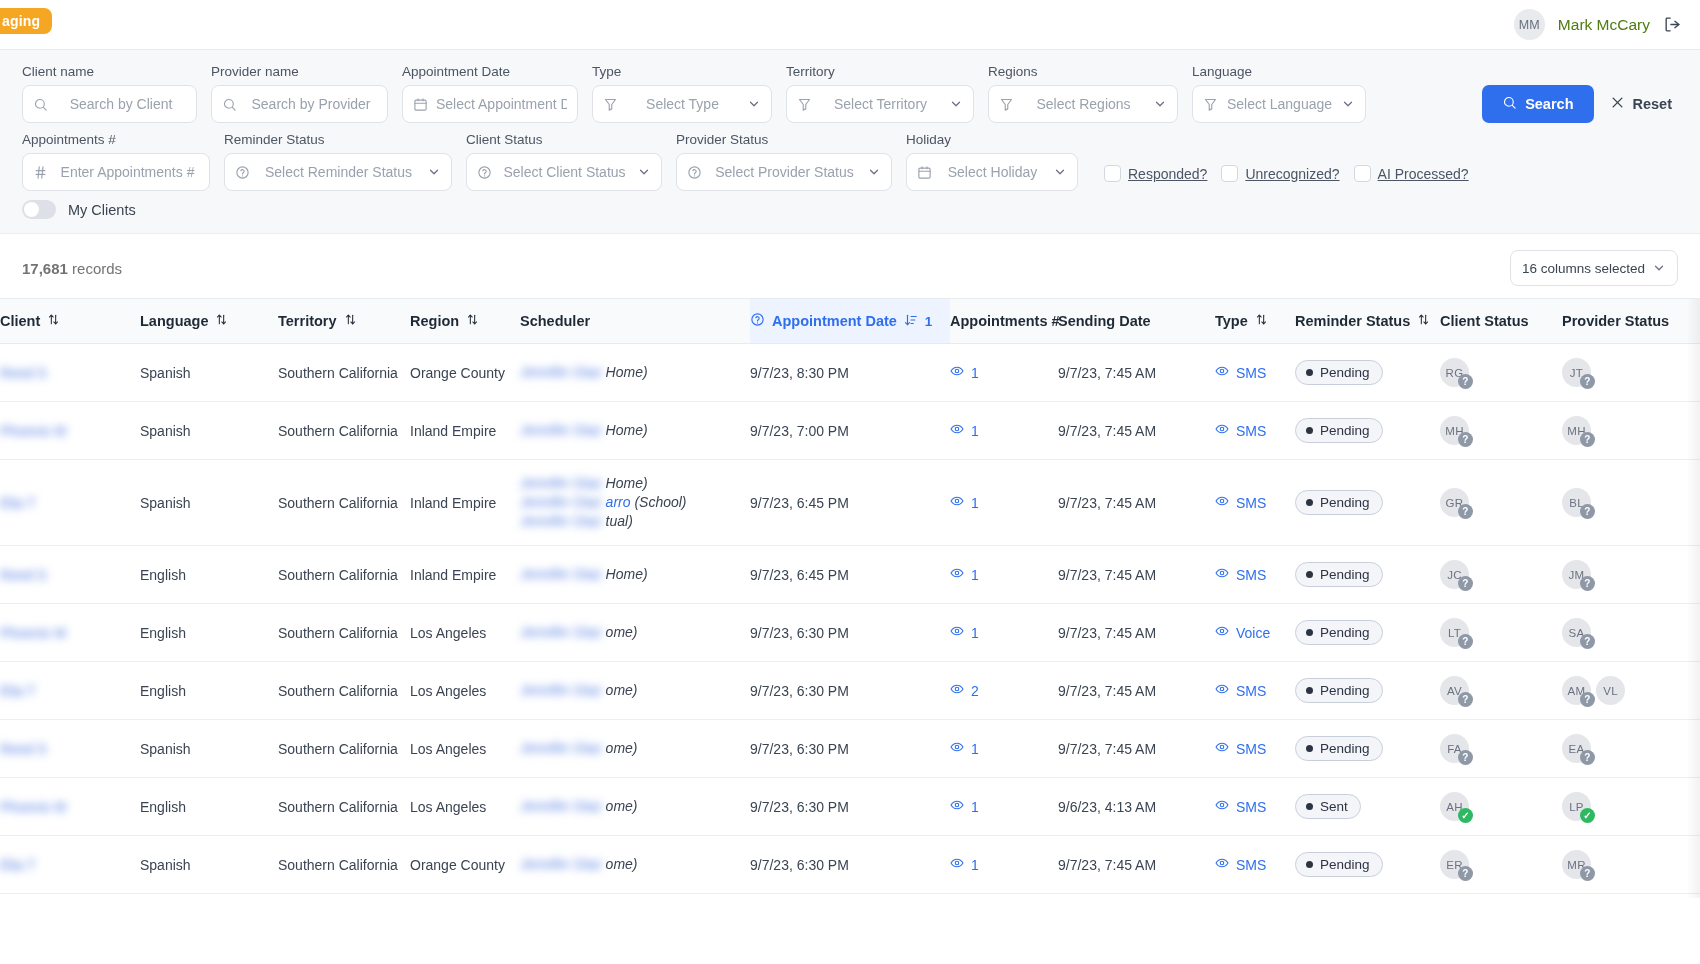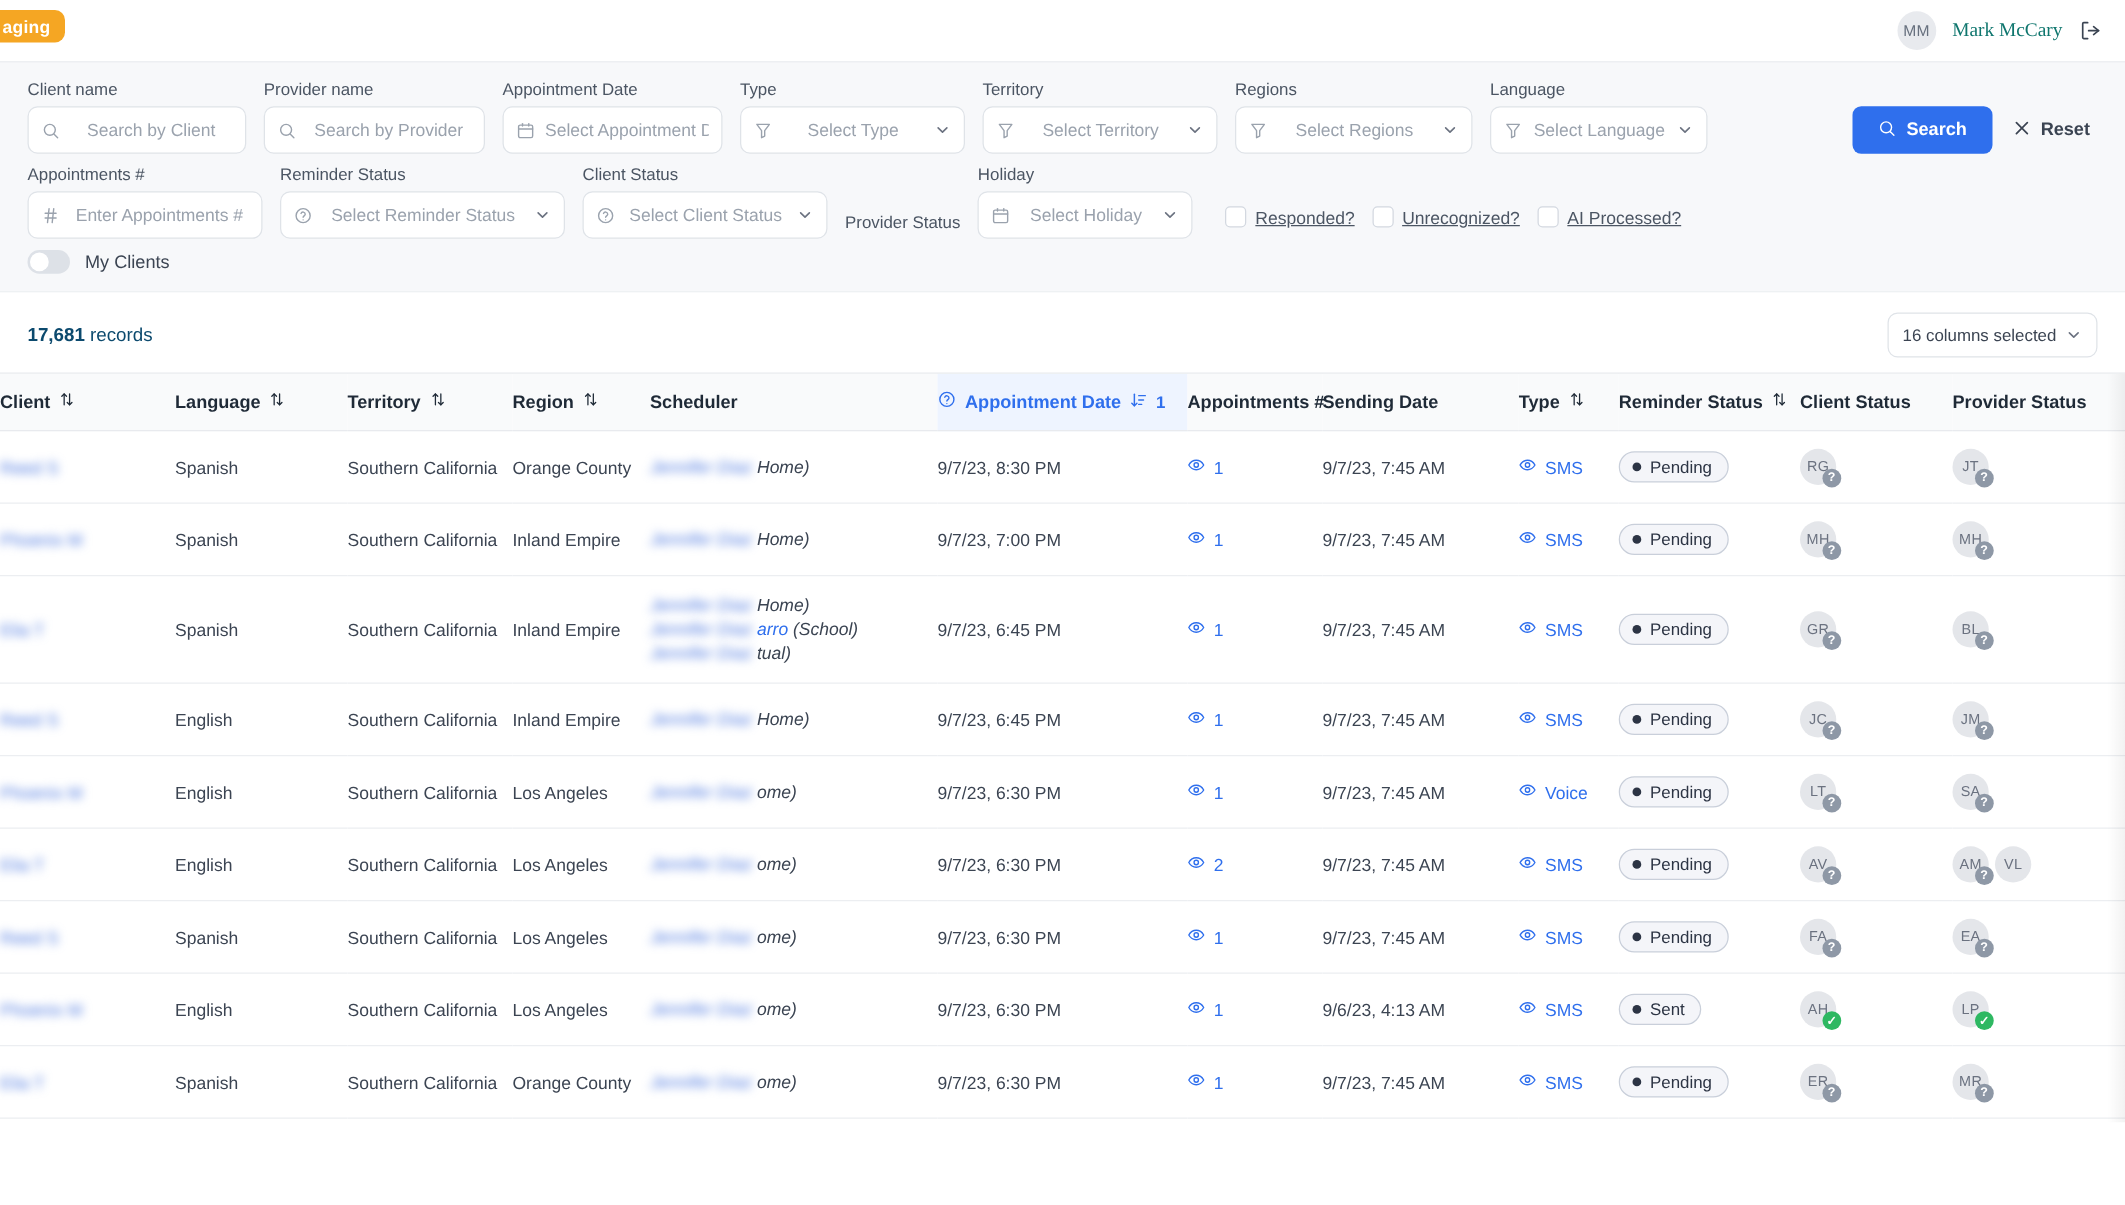--- a/index.html
+++ b/index.html
@@ -43,21 +43,21 @@
   }
   .avatar-initials {
     width: 31px; height: 31px;
     border-radius: 50%;
     background: #e8eaee;
     color: #67707e;
     font-size: 12.5px;
     display: flex; align-items: center; justify-content: center;
     letter-spacing: .3px;
   }
-  .user-name { font-size: 15.5px; color: #0f766e; font-family: Liberation Serif, serif; }
+  .user-name { font-size: 15.5px; color: #4d7c0f; }
   .logout-icon { display: flex; align-items: center; cursor: pointer; }
 
   
   .filters {
     background: #f7f8fa;
     padding: 14px 22px 10px 22px;
     border-bottom: 1px solid #eceef1;
   }
   .filter-row {
     display: flex;
@@ -157,21 +157,21 @@
   }
   .toggle-label { font-size: 14.5px; color: #3b4452; }
 
   
   .records-bar {
     display: flex;
     align-items: center;
     padding: 16px 22px 12px 22px;
     background: #ffffff;
   }
-  .records-text { font-size: 15px; color: #0c4a6e; }
+  .records-text { font-size: 15px; color: #737373; }
   .records-text b { font-weight: 700; }
   .col-select {
     margin-left: auto;
     width: 168px; height: 36px;
     border: 1px solid #dfe3e8;
     border-radius: 8px;
     display: flex; align-items: center;
     justify-content: space-between;
     padding: 0 11px;
     font-size: 13.5px;
@@ -474,20 +474,35 @@
           <span class="txt">Select Client Status</span>
           <span class="chev">
             <svg width="14" height="14" viewBox="0 0 24 24" fill="none" stroke="#6b7280" stroke-width="2.2" stroke-linecap="round" stroke-linejoin="round">
               <polyline points="6 9 12 15 18 9"></polyline>
             </svg>
           </span>
         </div>
       </div>
       <div class="field">
         <div class="field-label">Provider Status</div>
+        <div class="control w-provstat">
+          <span class="ic">
+            <svg width="15" height="15" viewBox="0 0 24 24" fill="none" stroke="#9aa2ad" stroke-width="1.8" stroke-linecap="round" stroke-linejoin="round">
+              <circle cx="12" cy="12" r="9"></circle>
+              <path d="M9.3 9.2a2.8 2.8 0 0 1 5.4 1c0 1.9-2.7 2.3-2.7 4"></path>
+              <circle cx="12" cy="17.4" r=".9" fill="#9aa2ad" stroke="none"></circle>
+            </svg>
+          </span>
+          <span class="txt">Select Provider Status</span>
+          <span class="chev">
+            <svg width="14" height="14" viewBox="0 0 24 24" fill="none" stroke="#6b7280" stroke-width="2.2" stroke-linecap="round" stroke-linejoin="round">
+              <polyline points="6 9 12 15 18 9"></polyline>
+            </svg>
+          </span>
+        </div>
       </div>
       <div class="field">
         <div class="field-label">Holiday</div>
         <div class="control w-holiday">
           <span class="ic">
             <svg width="15" height="15" viewBox="0 0 24 24" fill="none" stroke="#9aa2ad" stroke-width="1.8" stroke-linecap="round" stroke-linejoin="round">
               <rect x="3" y="5" width="18" height="16" rx="2"></rect>
               <line x1="3" y1="10" x2="21" y2="10"></line>
               <line x1="8" y1="3" x2="8" y2="6"></line>
               <line x1="16" y1="3" x2="16" y2="6"></line>

